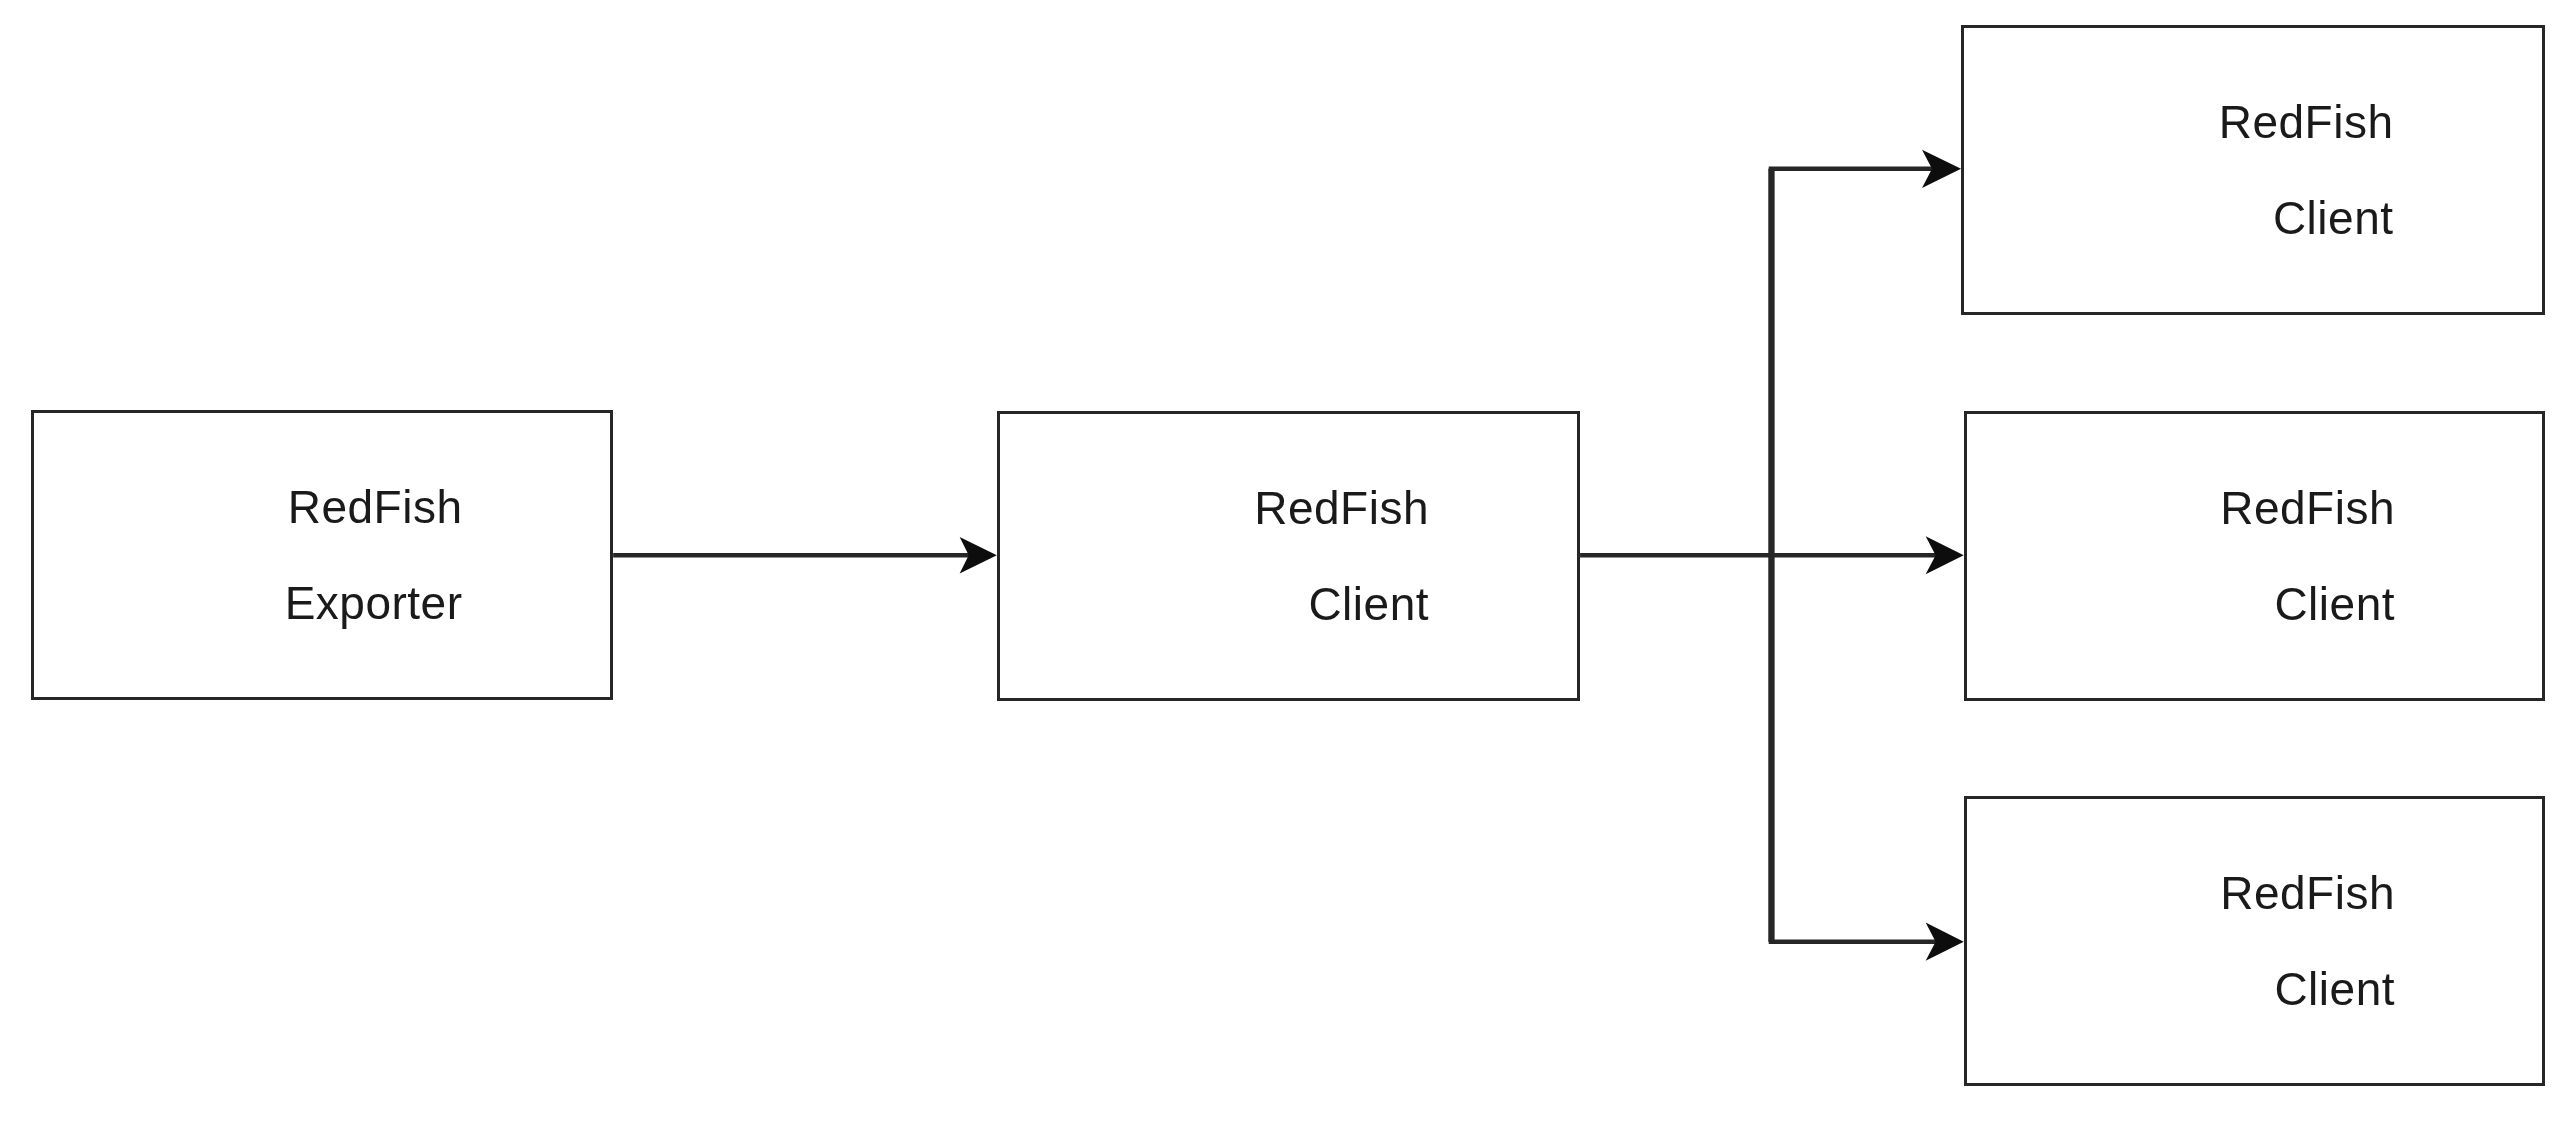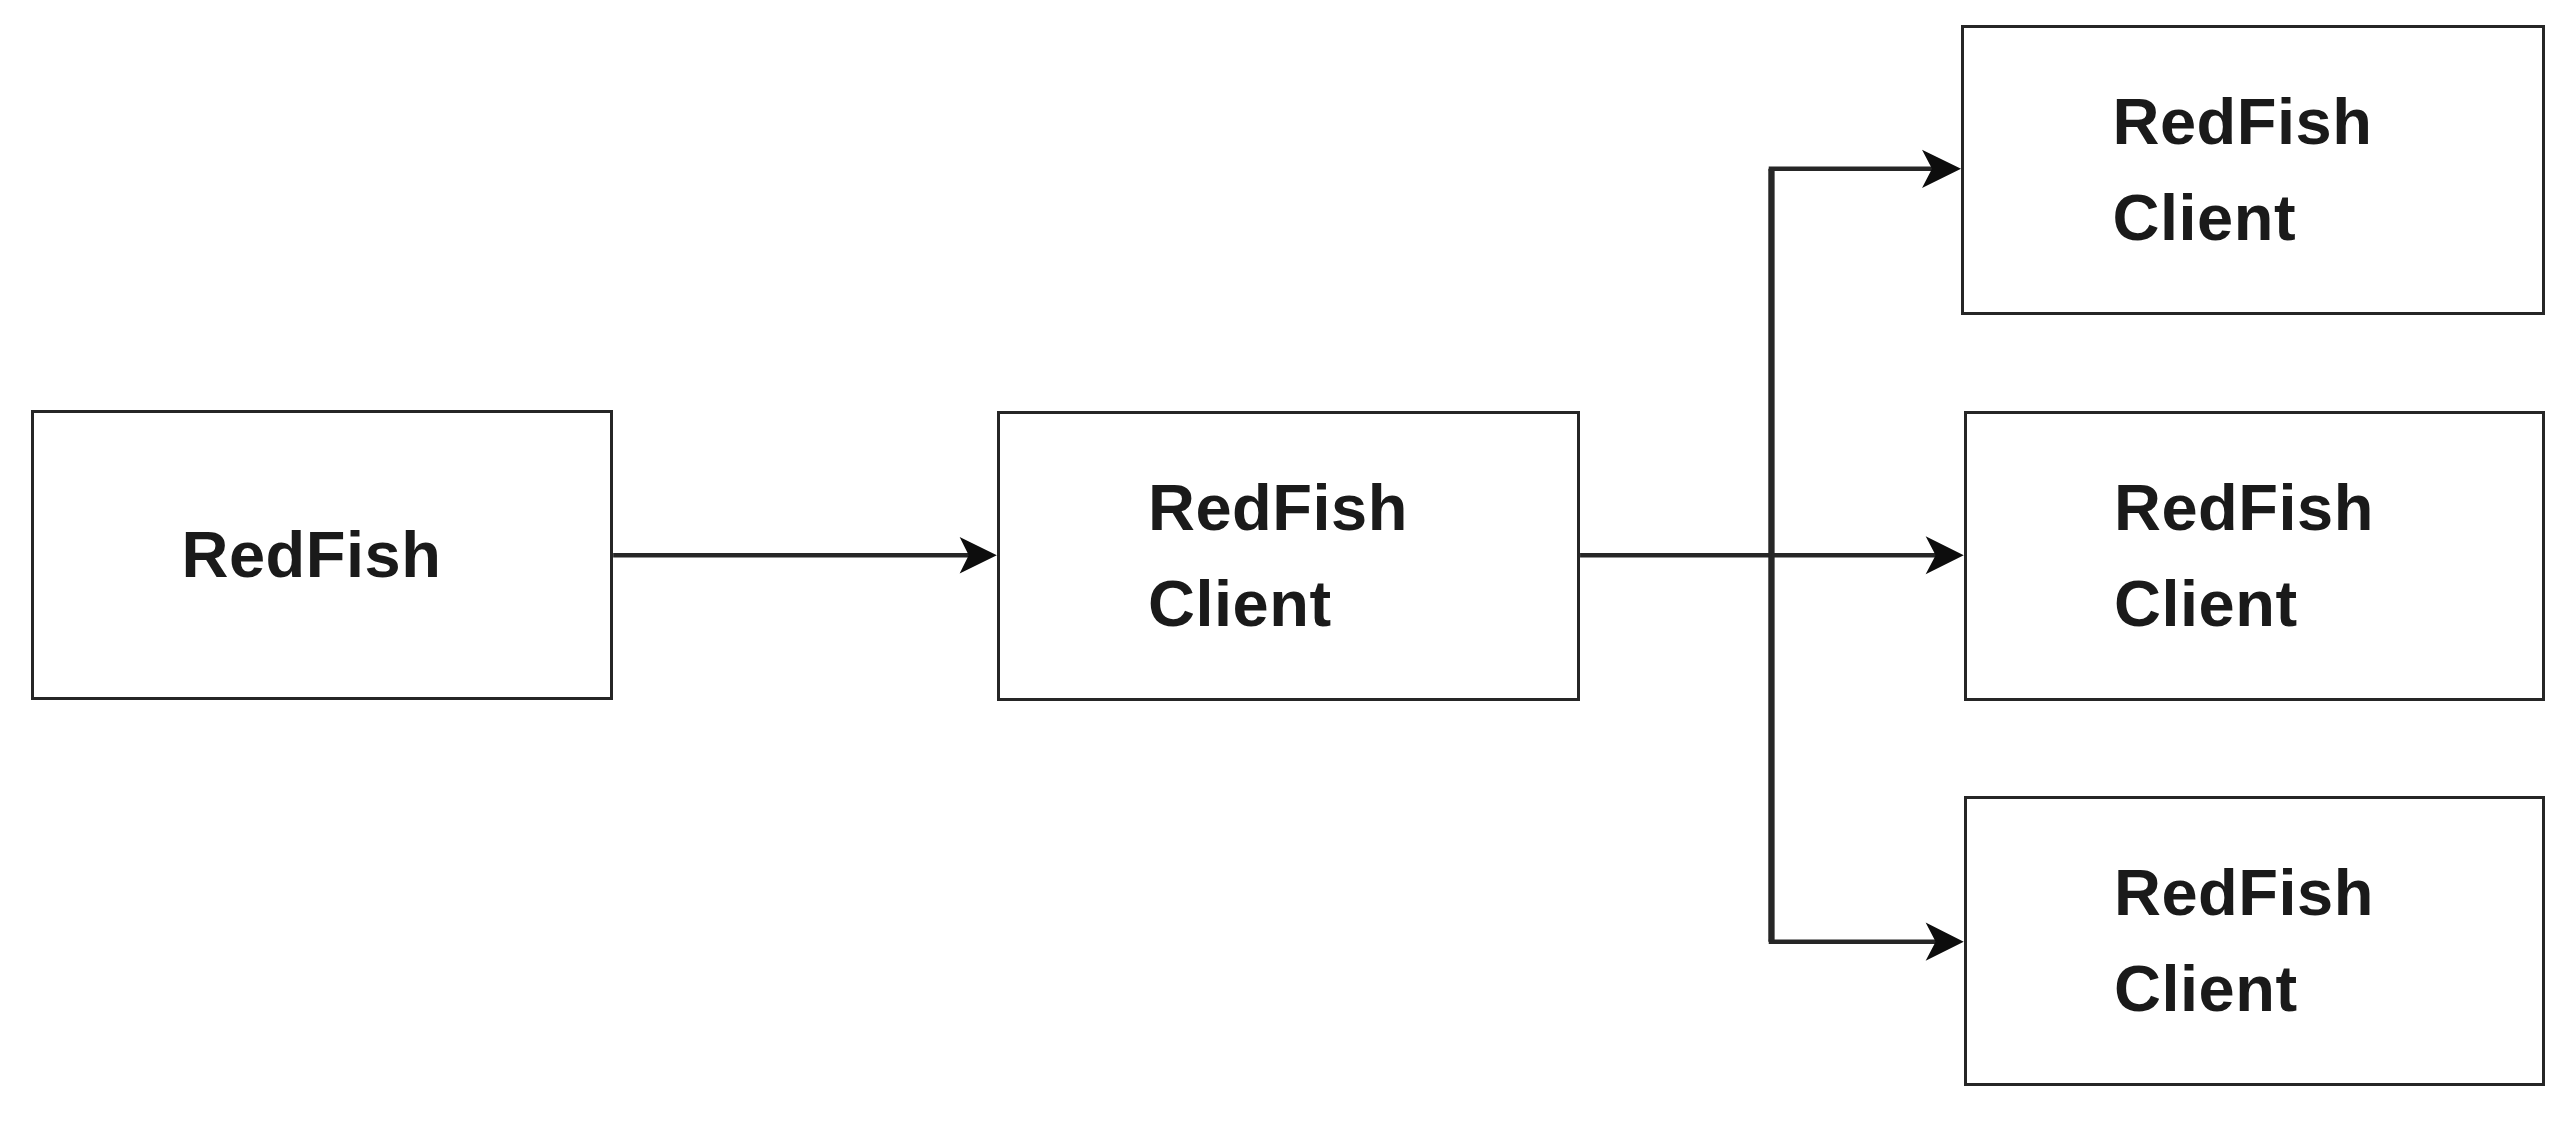--- a/index.html
+++ b/index.html
@@ -31,27 +31,27 @@
     box-sizing: border-box;
     background: #ffffff;
     border: 3.6px solid #262626;
     display: flex;
     flex-direction: column;
     align-items: center;
     justify-content: center;
   }
   .node-label-line {
     font-family: "Liberation Sans", sans-serif;
-    font-size: 65px;
+    font-size: 46px;
     line-height: 96px;
     color: #1a1a1a;
-    font-weight: 700;
+    font-weight: 400;
     letter-spacing: 0.5px;
     white-space: nowrap;
-    text-align: left;
+    text-align: right;
     width: 281px;
   }
   .node-text-block {
     display: flex;
     flex-direction: column;
     align-items: flex-start;
   }
 </style>
 </head>
 <body>
@@ -82,20 +82,21 @@
 
     <g>
       <line x1="1950" y1="1038" x2="2146" y2="1038" stroke="#262626" stroke-width="5"></line>
       <polygon points="2165,1038 2123,1017 2134,1038 2123,1059" fill="#0d0d0d"></polygon>
     </g>
   </svg>
 
   <div class="node-box" style="left:31px; top:410px; width:582px; height:290px;">
     <div class="node-text-block">
       <div class="node-label-line">RedFish</div>
+      <div class="node-label-line">Exporter</div>
     </div>
   </div>
 
   <div class="node-box" style="left:997px; top:411px; width:583px; height:290px;">
     <div class="node-text-block">
       <div class="node-label-line">RedFish</div>
       <div class="node-label-line">Client</div>
     </div>
   </div>
 

